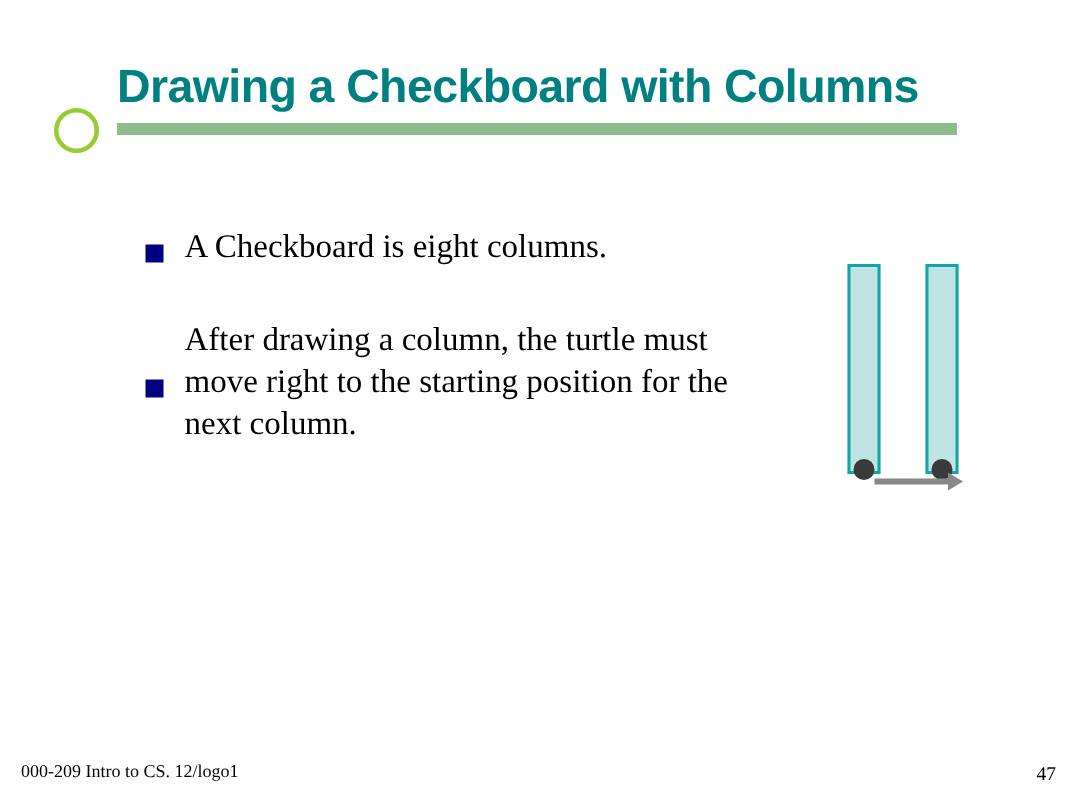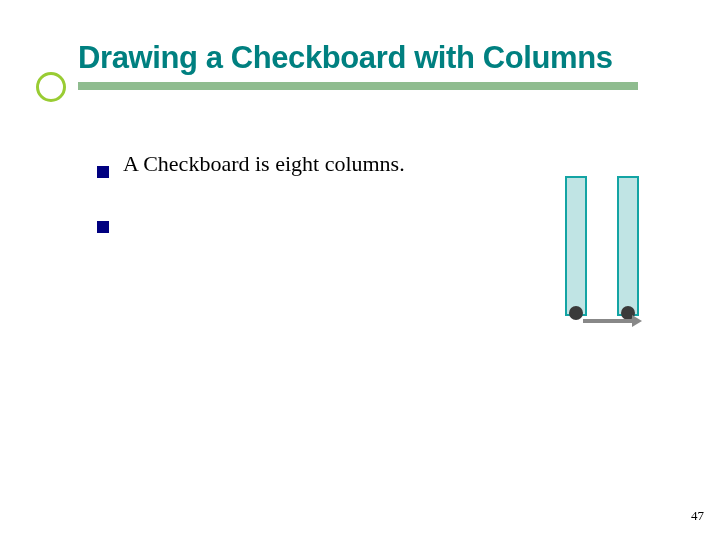--- a/index.html
+++ b/index.html
@@ -3,21 +3,21 @@
 <meta charset="utf-8">
 <style>
   * { margin: 0; padding: 0; box-sizing: border-box; }
   html, body { width: 720px; height: 540px; font-family: Georgia, 'Times New Roman', serif; background: #fff; overflow: hidden; }
   .slide { position: relative; width: 720px; height: 540px; background: #fff; }
   .title-zone { position: absolute; top: 40px; left: 78px; right: 40px; }
   .title { font-family: Arial, Helvetica, sans-serif; font-size: 31px; font-weight: bold; color: #008080; letter-spacing: -0.4px; }
   .underline { position: absolute; top: 82px; left: 78px; width: 560px; height: 8px; background: #8fbc8f; }
   .deco-circle { position: absolute; top: 72px; left: 36px; width: 30px; height: 30px; border-radius: 50%; border: 3px solid #99cc33; background: #fff; }
   .content { position: absolute; top: 150px; left: 80px; right: 40px; }
-  .bullet-item { display: flex; align-items: flex-end; margin-bottom: 34px; padding-left: 17px; }
+  .bullet-item { display: flex; align-items: center; margin-bottom: 34px; padding-left: 17px; }
   .bullet-sq { width: 12px; height: 12px; background: #000080; flex-shrink: 0; margin-top: 9px; margin-right: 14px; }
   .bullet-text { font-size: 22px; color: #000; line-height: 1.28; }
   .narrow .bullet-text { max-width: 400px; }
   .wide .bullet-text { max-width: 560px; }
   .diagram { position: absolute; top: 176px; left: 545px; width: 138px; height: 150px; }
   .col1 { position: absolute; top: 0; left: 20px; width: 22px; height: 140px; border: 2px solid #13a4a4; background: #c0e4e4; }
   .col2 { position: absolute; top: 0; left: 72px; width: 22px; height: 140px; border: 2px solid #13a4a4; background: #c0e4e4; }
   .dot1 { position: absolute; top: 130px; left: 24px; width: 14px; height: 14px; border-radius: 50%; background: #3a3a3a; }
   .dot2 { position: absolute; top: 130px; left: 76px; width: 14px; height: 14px; border-radius: 50%; background: #3a3a3a; }
   .arrow { position: absolute; top: 143px; left: 38px; width: 52px; height: 4px; background: #888; }
@@ -35,25 +35,27 @@
   </div>
   <div class="underline"></div>
 
   <div class="content">
     <div class="bullet-item narrow">
       <div class="bullet-sq"></div>
       <div class="bullet-text">A Checkboard is eight columns.</div>
     </div>
     <div class="bullet-item narrow">
       <div class="bullet-sq"></div>
+      <div class="bullet-text">After drawing a column, the turtle must move right to the starting position for the next column.</div>
     </div>
   </div>
 
   <div class="diagram">
     <div class="col1"></div>
     <div class="col2"></div>
     <div class="dot1"></div>
     <div class="dot2"></div>
     <div class="arrow"></div>
   </div>
 
+  <div class="footer-left">000-209 Intro to CS. 12/logo1</div>
   <div class="footer-right">47</div>
 </div>
 
 </body></html>

